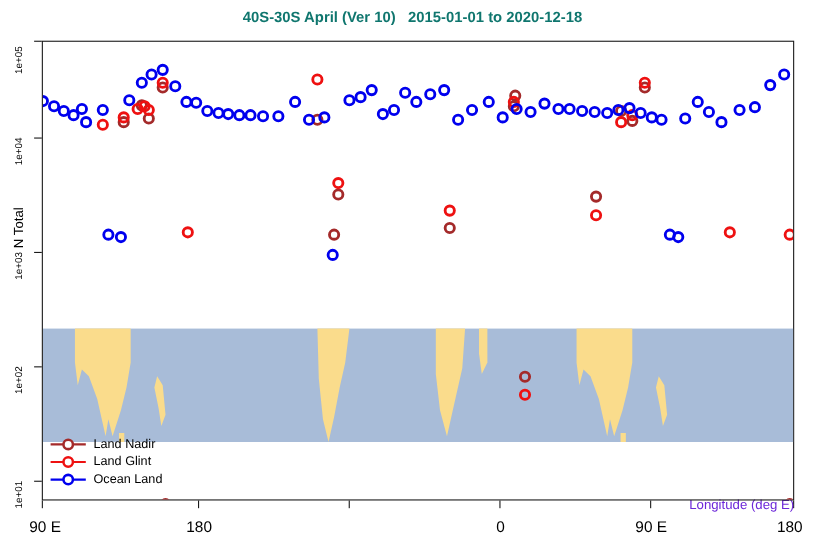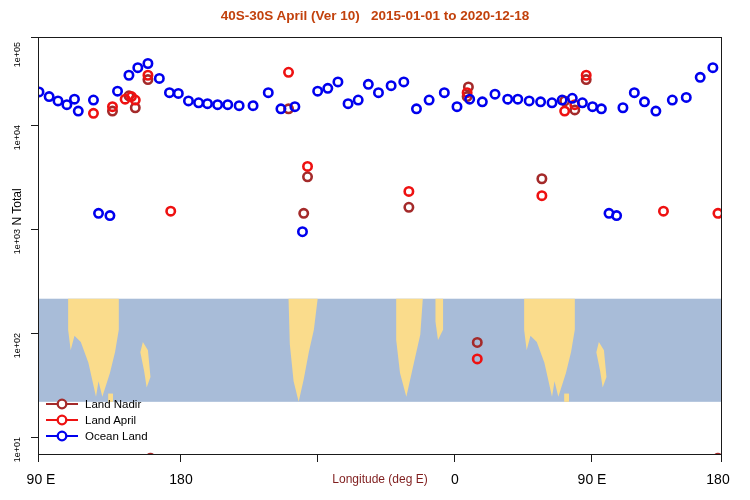--- a/index.html
+++ b/index.html
@@ -20,21 +20,21 @@
     background: #ffffff;
   }
   #chart-title {
     position: absolute;
     left: 0;
     top: 8px;
     width: 750px;
     text-align: center;
     font-size: 13.5px;
     font-weight: bold;
-    color: #c2410c;
+    color: #0f766e;
     letter-spacing: 0px;
     white-space: pre;
   }
   #plot-frame {
     position: absolute;
     left: 38px;
     top: 37px;
     width: 684px;
     height: 418px;
     border: 1.3px solid #1a1a1a;
@@ -89,25 +89,25 @@
     top: 471px;
     font-size: 14px;
     color: #000000;
     white-space: nowrap;
     text-align: center;
     transform: translateX(-50%);
   }
   #x-axis-label {
     position: absolute;
     left: 38px;
-    top: 472px;
+    top: 452px;
     width: 684px;
-    text-align: center;
+    text-align: right;
     font-size: 12px;
-    color: #7f1d1d;
+    color: #6d28d9;
   }
   #legend {
     position: absolute;
     left: 45px;
     top: 396px;
     font-size: 11px;
     color: #000000;
   }
   .legend-row {
     display: flex;
@@ -292,21 +292,21 @@
         <line x1="1" y1="7" x2="33" y2="7" stroke="#a42a2a" stroke-width="2"></line>
         <circle cx="17" cy="7" r="4.3" fill="#ffffff" stroke="#a42a2a" stroke-width="2.3"></circle>
       </svg>
       <span class="legend-text">Land Nadir</span>
     </div>
     <div class="legend-row">
       <svg class="legend-swatch" viewBox="0 0 34 14">
         <line x1="1" y1="7" x2="33" y2="7" stroke="#ee1111" stroke-width="2"></line>
         <circle cx="17" cy="7" r="4.3" fill="#ffffff" stroke="#ee1111" stroke-width="2.3"></circle>
       </svg>
-      <span class="legend-text">Land April</span>
+      <span class="legend-text">Land Glint</span>
     </div>
     <div class="legend-row">
       <svg class="legend-swatch" viewBox="0 0 34 14">
         <line x1="1" y1="7" x2="33" y2="7" stroke="#0000ee" stroke-width="2"></line>
         <circle cx="17" cy="7" r="4.3" fill="#ffffff" stroke="#0000ee" stroke-width="2.3"></circle>
       </svg>
       <span class="legend-text">Ocean Land</span>
     </div>
   </div>
 

